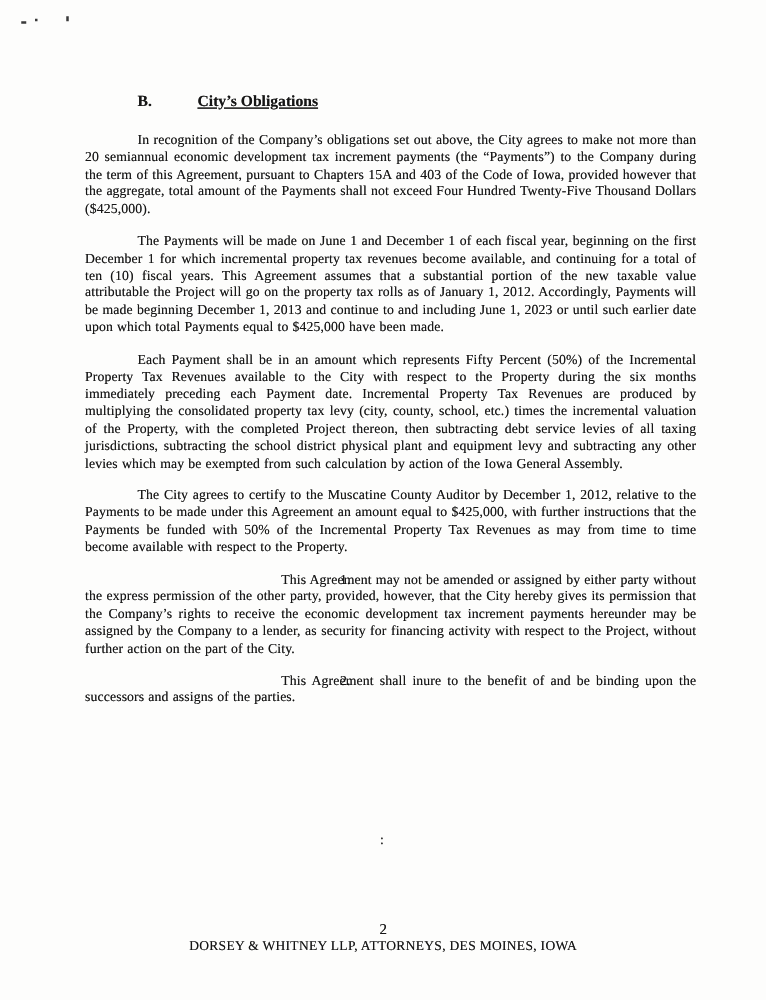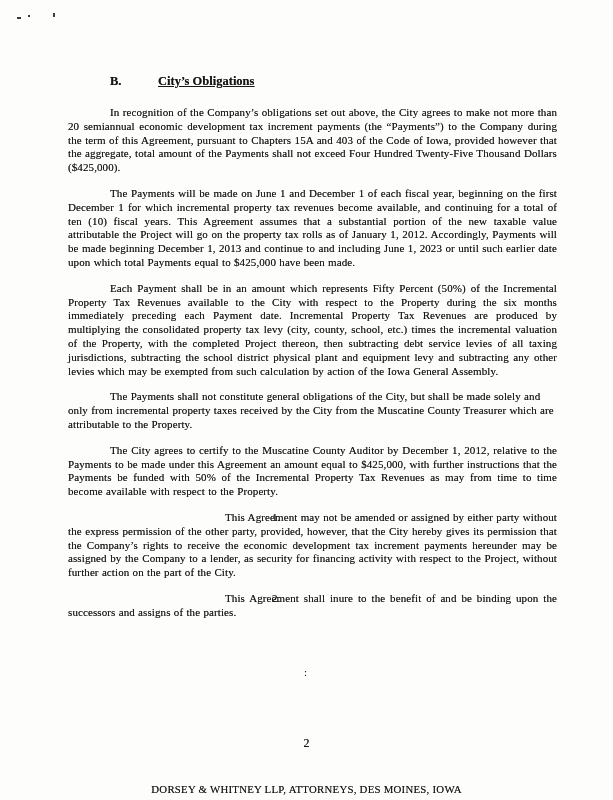--- a/index.html
+++ b/index.html
@@ -65,21 +65,20 @@
     font-size: 12px;
   }
   .footer-firm {
     position: absolute;
     top: 751px;
     left: 0;
     width: 613px;
     text-align: center;
     font-size: 10.8px;
     letter-spacing: 0.25px;
-    margin-top: 32px;
   }
   .speck { position: absolute; background: #3a3a3a; }
   .speck-1 { left: 17px; top: 17px; width: 4px; height: 2px; }
   .speck-2 { left: 28px; top: 15px; width: 2px; height: 2px; }
   .speck-3 { left: 53px; top: 13px; width: 2px; height: 4px; }
 </style>
 </head>
 <body>
 
 <div class="page scan-text">
@@ -90,21 +89,20 @@
 
   <div class="content">
 
     <div class="heading heading-b">
       <span class="hlabel">B.</span><span class="htitle">City’s Obligations</span>
     </div>
 
     <p class="body">In recognition of the Company’s obligations set out above, the City agrees to make not more than 20 semiannual economic development tax increment payments (the “Payments”) to the Company during the term of this Agreement, pursuant to Chapters 15A and 403 of the Code of Iowa, provided however that the aggregate, total amount of the Payments shall not exceed Four Hundred Twenty-Five Thousand Dollars ($425,000).</p>
     <p class="body">The Payments will be made on June 1 and December 1 of each fiscal year, beginning on the first December 1 for which incremental property tax revenues become available, and continuing for a total of ten (10) fiscal years.  This Agreement assumes that a substantial portion of the new taxable value attributable the Project will go on the property tax rolls as of January 1, 2012.  Accordingly, Payments will be made beginning December 1, 2013 and continue to and including June 1, 2023 or until such earlier date upon which total Payments equal to $425,000 have been made.</p>
     <p class="body">Each Payment shall be in an amount which represents Fifty Percent (50%) of the Incremental Property Tax Revenues available to the City with respect to the Property during the six months immediately preceding each Payment date.  Incremental Property Tax Revenues are produced by multiplying the consolidated property tax levy (city, county, school, etc.) times the incremental valuation of the Property, with the completed Project thereon, then subtracting debt service levies of all taxing jurisdictions, subtracting the school district physical plant and equipment levy and subtracting any other levies which may be exempted from such calculation by action of the Iowa General Assembly.</p>
-    <p class="body ragged">The Payments shall not constitute general obligations of the City, but shall be made solely and only from incremental property taxes received by the City from the Muscatine County Treasurer which are attributable to the Property.</p>
     <p class="body">The City agrees to certify to the Muscatine County Auditor by December 1, 2012, relative to the Payments to be made under this Agreement an amount equal to $425,000, with further instructions that the Payments be funded with 50% of the Incremental Property Tax Revenues as may from time to time become available with respect to the Property.</p>
 
 
     <p class="body numbered">
       <span class="num">1.</span><span>This Agreement may not be amended or assigned by either party without the express permission of the other party, provided, however, that the City hereby gives its permission that the Company’s rights to receive the economic development tax increment payments hereunder may be assigned by the Company to a lender, as security for financing activity with respect to the Project, without further action on the part of the City.</span>
     </p>
 
     <p class="body numbered last-gap">
       <span class="num">2.</span><span>This Agreement shall inure to the benefit of and be binding upon the successors and assigns of the parties.</span>
     </p>

